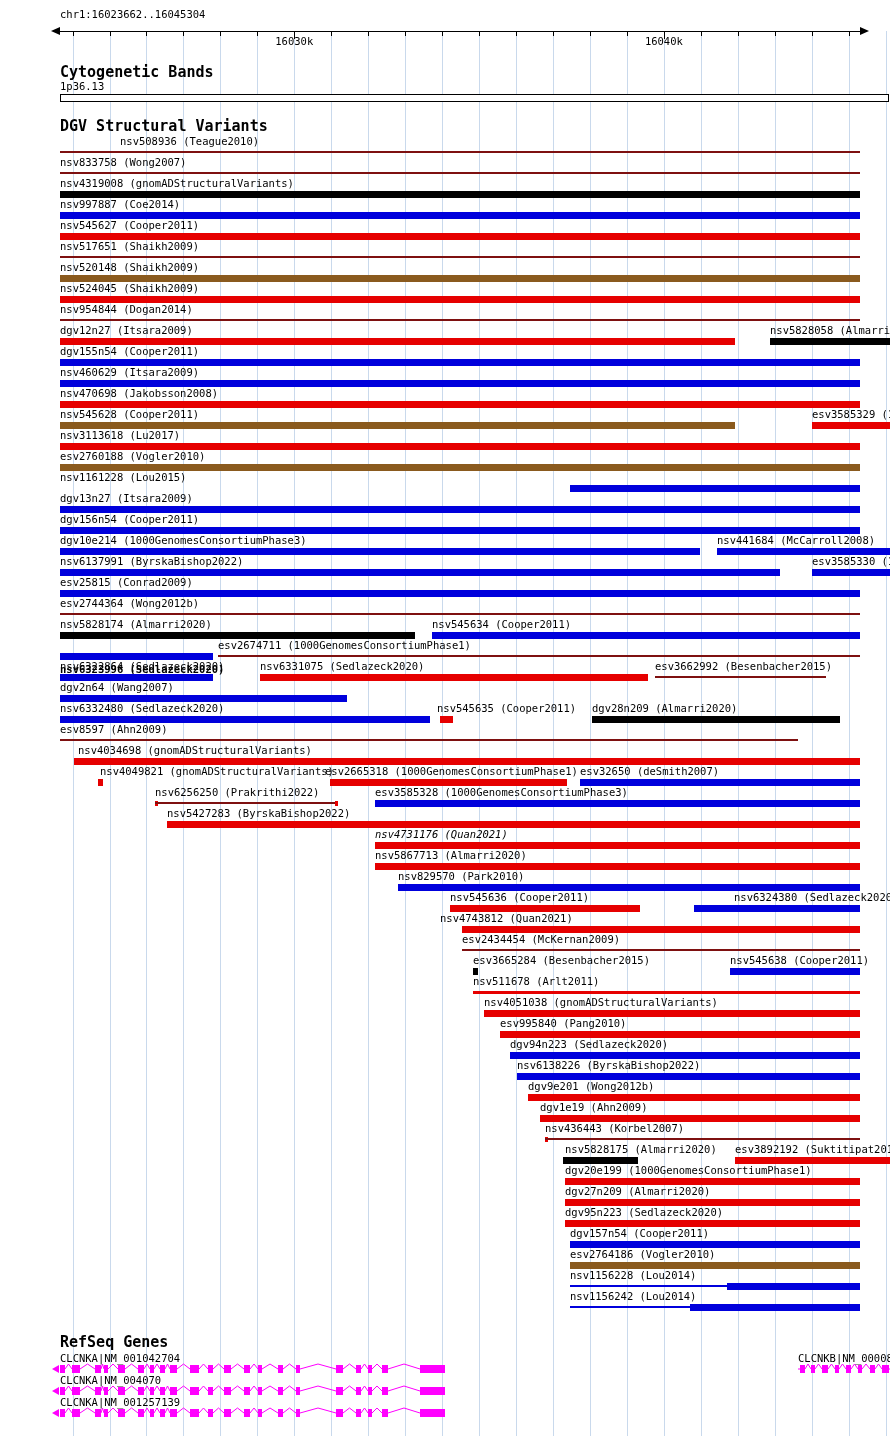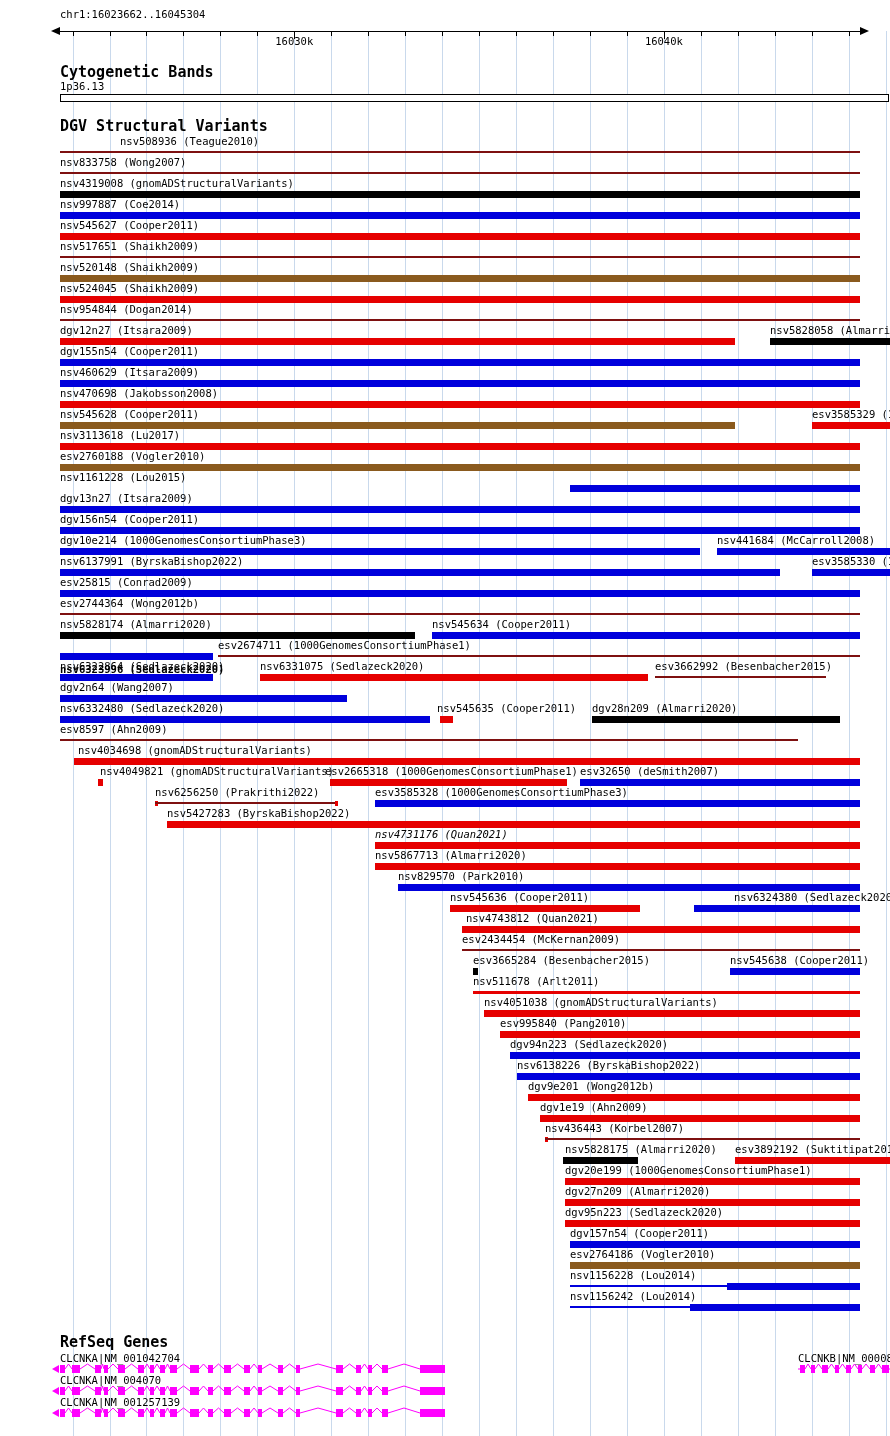--- a/index.html
+++ b/index.html
@@ -167,21 +167,21 @@
     <div class="t" style="position: absolute; left: 375px; top: 829px; font-style: italic;">nsv4731176 (Quan2021)</div>
     <div style="position: absolute; left: 375px; top: 842px; width: 485px; height: 7px; background: rgb(230, 0, 0);"></div>
     <div class="t" style="position: absolute; left: 375px; top: 850px;">nsv5867713 (Almarri2020)</div>
     <div style="position: absolute; left: 375px; top: 863px; width: 485px; height: 7px; background: rgb(230, 0, 0);"></div>
     <div class="t" style="position: absolute; left: 398px; top: 871px;">nsv829570 (Park2010)</div>
     <div style="position: absolute; left: 398px; top: 884px; width: 462px; height: 7px; background: rgb(0, 0, 220);"></div>
     <div class="t" style="position: absolute; left: 450px; top: 892px;">nsv545636 (Cooper2011)</div>
     <div style="position: absolute; left: 450px; top: 905px; width: 190px; height: 7px; background: rgb(230, 0, 0);"></div>
     <div class="t" style="position: absolute; left: 694px; top: 892px; margin-left: 40px;">nsv6324380 (Sedlazeck2020)</div>
     <div style="position: absolute; left: 694px; top: 905px; width: 166px; height: 7px; background: rgb(0, 0, 220);"></div>
-    <div class="t" style="position: absolute; left: 466px; top: 913px;">nsv4743812 (Quan2021)</div>
+    <div class="t" style="position: absolute; left: 440px; top: 913px;">nsv4743812 (Quan2021)</div>
     <div style="position: absolute; left: 462px; top: 926px; width: 398px; height: 7px; background: rgb(230, 0, 0);"></div>
     <div class="t" style="position: absolute; left: 462px; top: 934px;">esv2434454 (McKernan2009)</div>
     <div style="position: absolute; left: 462px; top: 949px; width: 398px; height: 2px; background: rgb(126, 16, 16);"></div>
     <div class="t" style="position: absolute; left: 473px; top: 955px;">esv3665284 (Besenbacher2015)</div>
     <div style="position: absolute; left: 473px; top: 968px; width: 5px; height: 7px; background: rgb(0, 0, 0);"></div>
     <div class="t" style="position: absolute; left: 730px; top: 955px;">nsv545638 (Cooper2011)</div>
     <div style="position: absolute; left: 730px; top: 968px; width: 130px; height: 7px; background: rgb(0, 0, 220);"></div>
     <div class="t" style="position: absolute; left: 473px; top: 976px;">nsv511678 (Arlt2011)</div>
     <div style="position: absolute; left: 473px; top: 991px; width: 387px; height: 3px; background: rgb(230, 0, 0);"></div>
     <div class="t" style="position: absolute; left: 484px; top: 997px;">nsv4051038 (gnomADStructuralVariants)</div>

